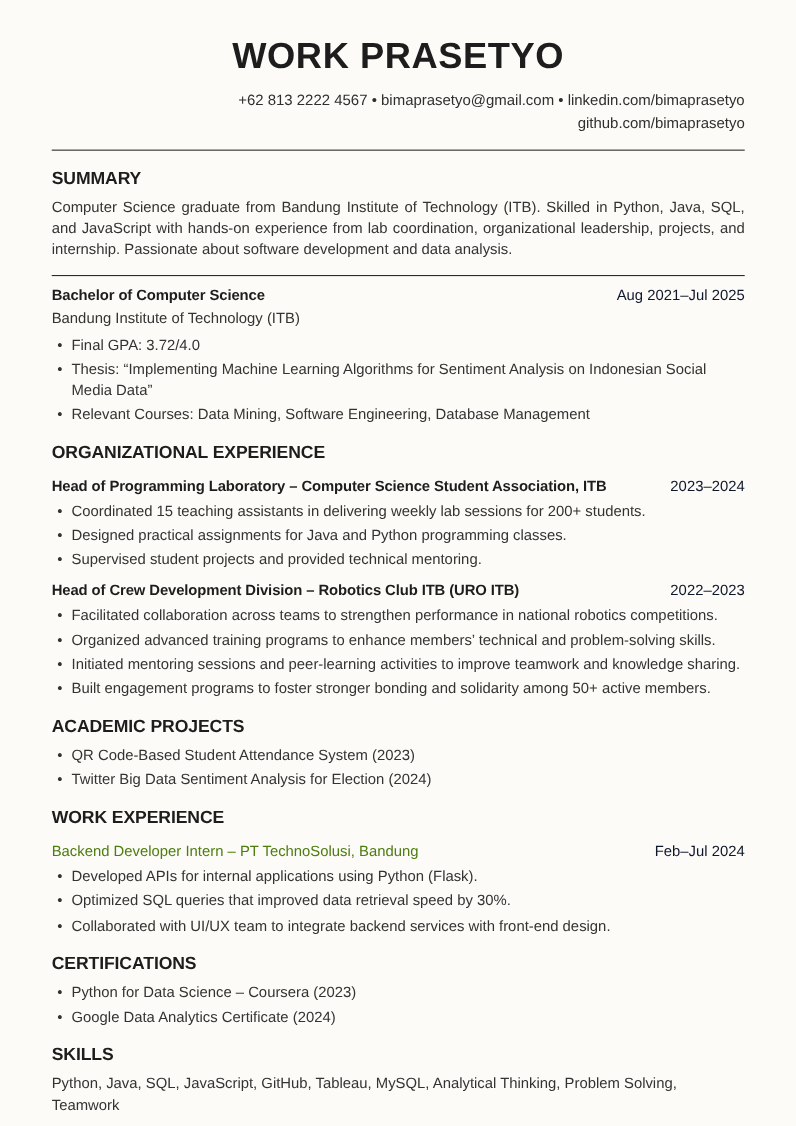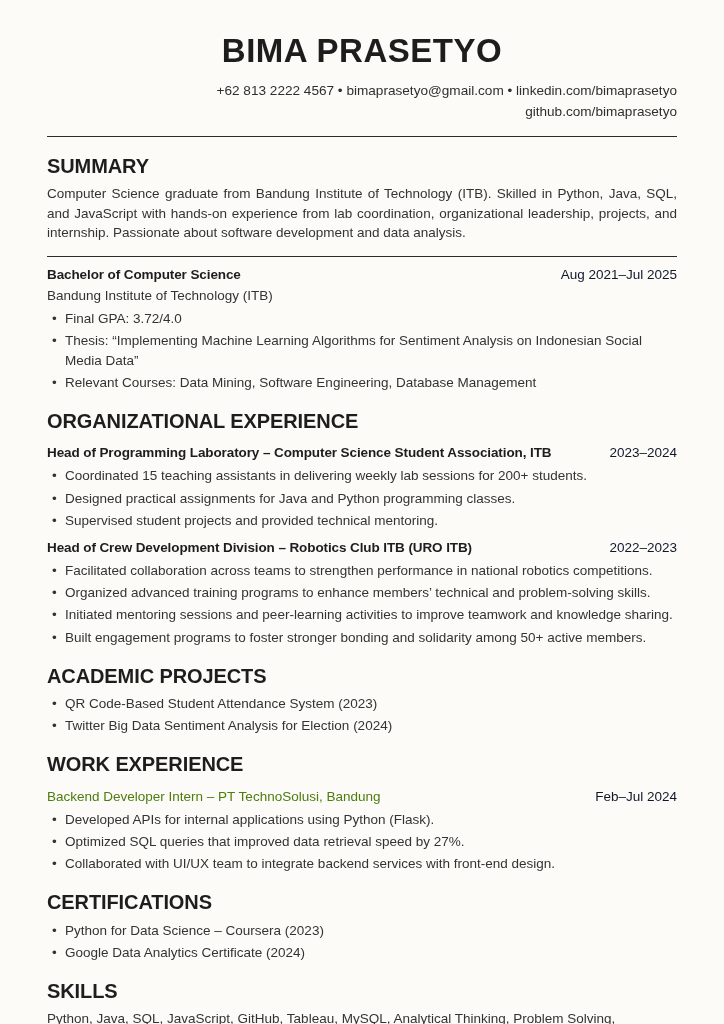--- a/index.html
+++ b/index.html
@@ -33,21 +33,21 @@
     font-size: 13.6px;
     line-height: 1.55;
   }
   hr.rule {
     border: none;
     border-top: 1.5px solid #2b2b2b;
     margin: 14px 0 0 0;
   }
   h2.section-heading {
     margin: 15px 0 4px 0;
-    font-size: 20px;
+    font-size: 16px;
     font-weight: 700;
     color: #1d1d1d;
     letter-spacing: -0.1px;
   }
   .summary-text {
     margin: 2px 0 0 0;
     text-align: justify;
   }
   .entry-head {
     display: flex;
@@ -94,21 +94,21 @@
     margin: 2px 0 0 0;
   }
   section { margin: 0; }
 </style>
 </head>
 <body>
 
 <div class="page">
 
   <header>
-    <h1 class="name">BIMA PRASETYO</h1>
+    <h1 class="name">WORK PRASETYO</h1>
     <div class="contact">
       <div>+62 813 2222 4567 • bimaprasetyo@gmail.com • linkedin.com/bimaprasetyo</div>
       <div>github.com/bimaprasetyo</div>
     </div>
   </header>
 
   <hr class="rule">
 
   <section>
     <h2 class="section-heading">SUMMARY</h2>
@@ -168,21 +168,21 @@
   </section>
 
   <section>
     <h2 class="section-heading">WORK EXPERIENCE</h2>
     <div class="entry-head">
       <span class="entry-title regular">Backend Developer Intern – PT TechnoSolusi, Bandung</span>
       <span class="entry-date">Feb–Jul 2024</span>
     </div>
     <ul class="bullets">
         <li>Developed APIs for internal applications using Python (Flask).</li>
-        <li>Optimized SQL queries that improved data retrieval speed by 27%.</li>
+        <li>Optimized SQL queries that improved data retrieval speed by 30%.</li>
         <li>Collaborated with UI/UX team to integrate backend services with front-end design.</li>
       </ul>
   </section>
 
   <section>
     <h2 class="section-heading">CERTIFICATIONS</h2>
     <ul class="bullets">
         <li>Python for Data Science – Coursera (2023)</li>
         <li>Google Data Analytics Certificate (2024)</li>
       </ul>

